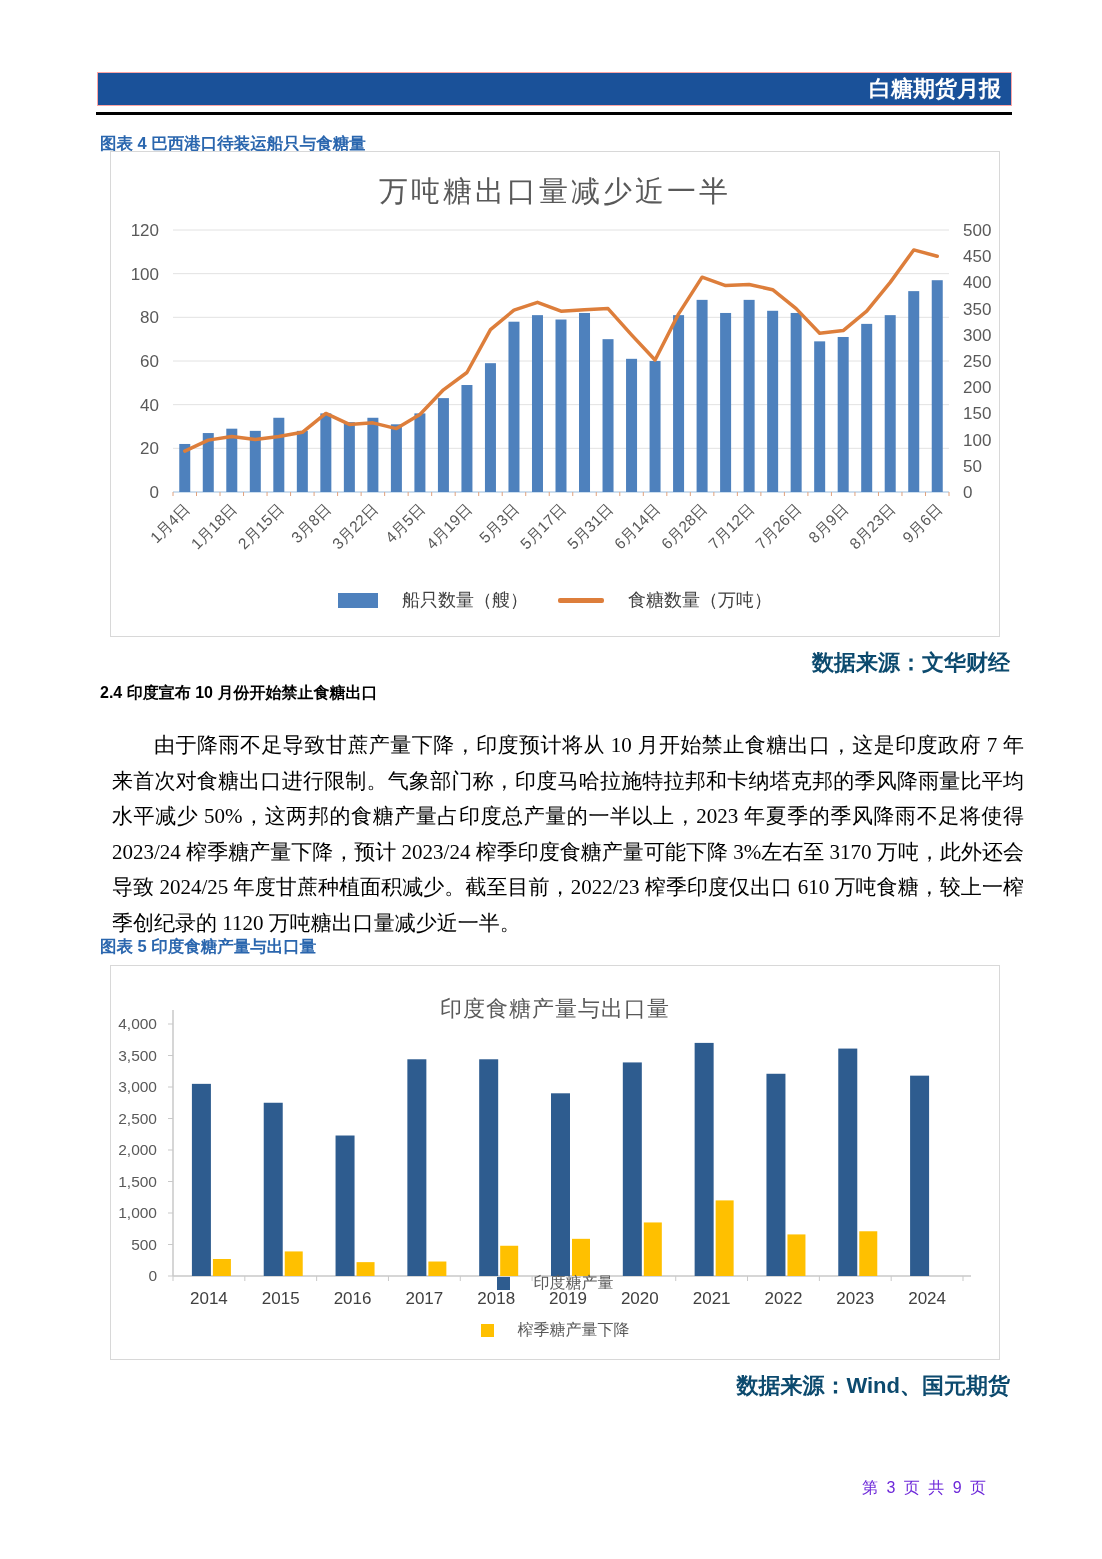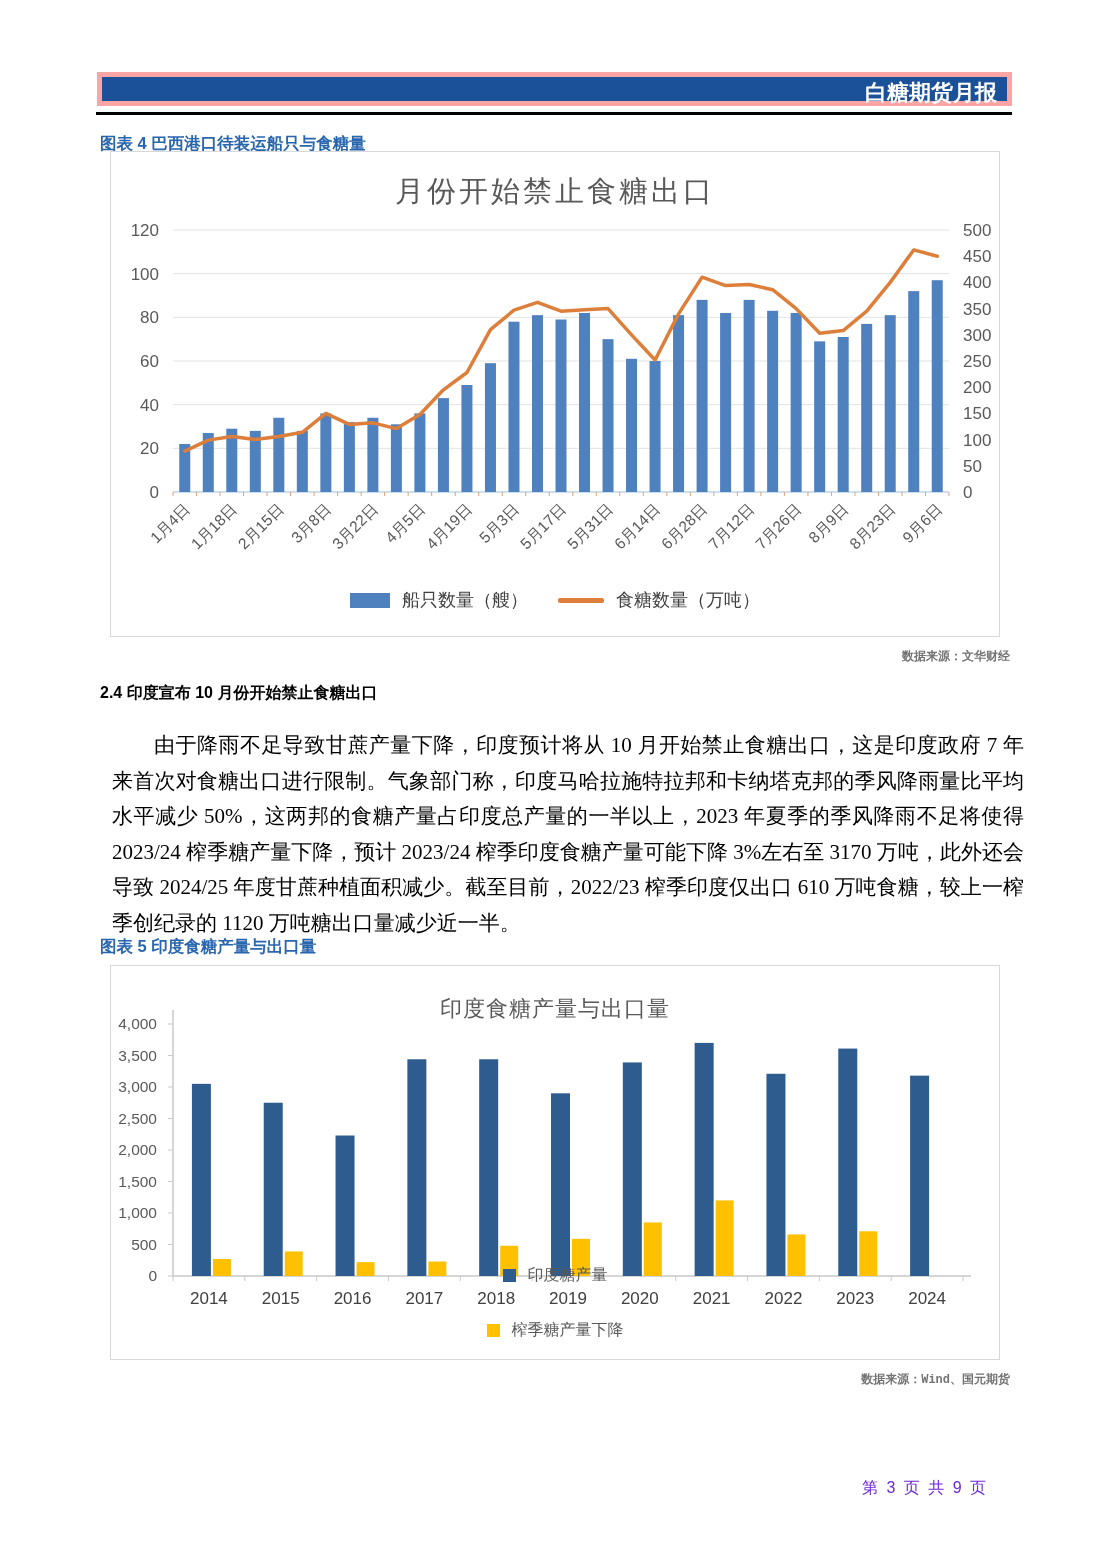--- a/index.html
+++ b/index.html
@@ -1,40 +1,40 @@
 <!DOCTYPE html>
 <html><head>
 <meta charset="utf-8">
 <style>
   html,body{margin:0;padding:0;background:#ffffff;}
   .page{position:relative;width:1102px;height:1559px;background:#fff;overflow:hidden;
         font-family:"Liberation Sans","DejaVu Sans",sans-serif;}
   .header-bar{position:absolute;left:97px;top:72px;width:915px;height:34px;background:#1A5199;
-        border:5px solid #fca5a5;box-sizing:border-box;color:#fff;font-weight:bold;font-size:22px;
+        border:1px solid #fca5a5;box-sizing:border-box;color:#fff;font-weight:bold;font-size:22px;
         line-height:31px;text-align:right;padding-right:10px;}
   .header-rule{position:absolute;left:96px;top:112px;width:916px;height:3px;background:#000;}
   .caption{position:absolute;left:100px;color:#2A66AE;font-weight:bold;font-size:16.5px;}
   .cap4{top:121px;margin-top:12px;}
   .cap5{top:936px;}
   .chart-box{position:absolute;left:110px;width:890px;background:#fff;border:1px solid #D8D8D8;box-sizing:border-box;}
   .box4{top:151px;height:486px;}
   .box5{top:965px;height:395px;}
   .chart-title{position:absolute;left:0;width:100%;text-align:center;color:#595959;}
   .t4{top:20px;font-size:29px;letter-spacing:3px;}
   .t5{top:28px;font-size:22px;letter-spacing:1px;}
   .chart-box svg{position:absolute;left:0;top:0;}
   svg text{font-family:"Liberation Sans","DejaVu Sans",sans-serif;}
   .legend{position:absolute;left:0;width:100%;display:flex;justify-content:center;align-items:center;}
   .legend4{bottom:24px;gap:30px;font-size:18px;color:#404040;}
   .legend5{bottom:18px;gap:26px;font-size:16px;color:#595959;flex-direction:column;}
-  .lg-item{display:flex;align-items:center;gap:12px;margin-top:8px;}
+  .lg-item{display:flex;align-items:center;gap:24px;}
   .sw-bar{width:40px;height:15px;display:inline-block;}
   .sw-line{width:46px;height:5px;border-radius:2px;display:inline-block;}
   .sw-sq{width:13px;height:13px;display:inline-block;}
-  .source{position:absolute;right:92px;color:#737373;font-weight:bold;font-size:12px;font-family:Liberation Mono, monospace;}
+  .source{position:absolute;right:92px;color:#0c4a6e;font-weight:bold;font-size:22px;}
   .src4{top:648px;}
   .src5{top:1371px;}
   .section-heading{position:absolute;left:100px;top:683px;margin:0;font-size:16px;font-weight:bold;color:#000;}
   .body-par{position:absolute;left:100px;top:716px;width:912px;margin:12px;
         font-family:"Liberation Serif","DejaVu Serif",serif;font-size:21px;line-height:35.5px;
         text-align:justify;text-indent:2em;color:#000;}
   .page-num{position:absolute;right:114px;top:1478px;font-size:16px;color:#6d28d9;letter-spacing:2px;}
 </style>
 </head>
 <body>
@@ -156,21 +156,21 @@
         <text transform="translate(503.03030303030306,358) rotate(-45)" text-anchor="end" font-size="15.5" fill="#595959">5月31日</text>
         <text transform="translate(550.060606060606,358) rotate(-45)" text-anchor="end" font-size="15.5" fill="#595959">6月14日</text>
         <text transform="translate(597.0909090909091,358) rotate(-45)" text-anchor="end" font-size="15.5" fill="#595959">6月28日</text>
         <text transform="translate(644.1212121212121,358) rotate(-45)" text-anchor="end" font-size="15.5" fill="#595959">7月12日</text>
         <text transform="translate(691.1515151515151,358) rotate(-45)" text-anchor="end" font-size="15.5" fill="#595959">7月26日</text>
         <text transform="translate(738.1818181818182,358) rotate(-45)" text-anchor="end" font-size="15.5" fill="#595959">8月9日</text>
         <text transform="translate(785.2121212121212,358) rotate(-45)" text-anchor="end" font-size="15.5" fill="#595959">8月23日</text>
         <text transform="translate(832.2424242424242,358) rotate(-45)" text-anchor="end" font-size="15.5" fill="#595959">9月6日</text>
         <polyline points="73.75757575757575,299.128 97.27272727272728,288.124 120.78787878787878,284.456 144.3030303030303,287.6 167.8181818181818,284.456 191.33333333333334,280.264 214.84848484848484,261.4 238.36363636363637,272.404 261.8787878787879,270.832 285.3939393939394,276.596 308.9090909090909,262.448 332.42424242424244,237.82 355.93939393939394,220.52800000000002 379.45454545454544,177.56 402.969696969697,158.172 426.4848484848485,150.312 450,159.22 473.5151515151515,157.648 497.03030303030306,156.6 520.5454545454545,182.8 544.060606060606,207.952 567.5757575757575,161.84 591.0909090909091,125.16 614.6060606060606,133.544 638.1212121212121,132.496 661.6363636363636,137.736 685.1515151515151,156.6 708.6666666666666,181.228 732.1818181818182,178.608 755.6969696969697,159.22 779.2121212121212,130.4 802.7272727272727,97.912 826.2424242424242,104.19999999999999" fill="none" stroke="#DD7E3B" stroke-width="3.5" stroke-linejoin="round" stroke-linecap="round"></polyline>
       </svg>
-    <div class="chart-title t4">月份开始禁止食糖出口</div>
+    <div class="chart-title t4">万吨糖出口量减少近一半</div>
     <div class="legend legend4">
       <span class="lg-item">
         <span class="sw-bar" id="sw1" style="background: rgb(78, 129, 189);"></span>
         <span>船只数量（艘）</span>
       </span>
       <span class="lg-item">
         <span class="sw-line" id="sw2" style="background: rgb(221, 126, 59);"></span>
         <span>食糖数量（万吨）</span>
       </span>
     </div>

